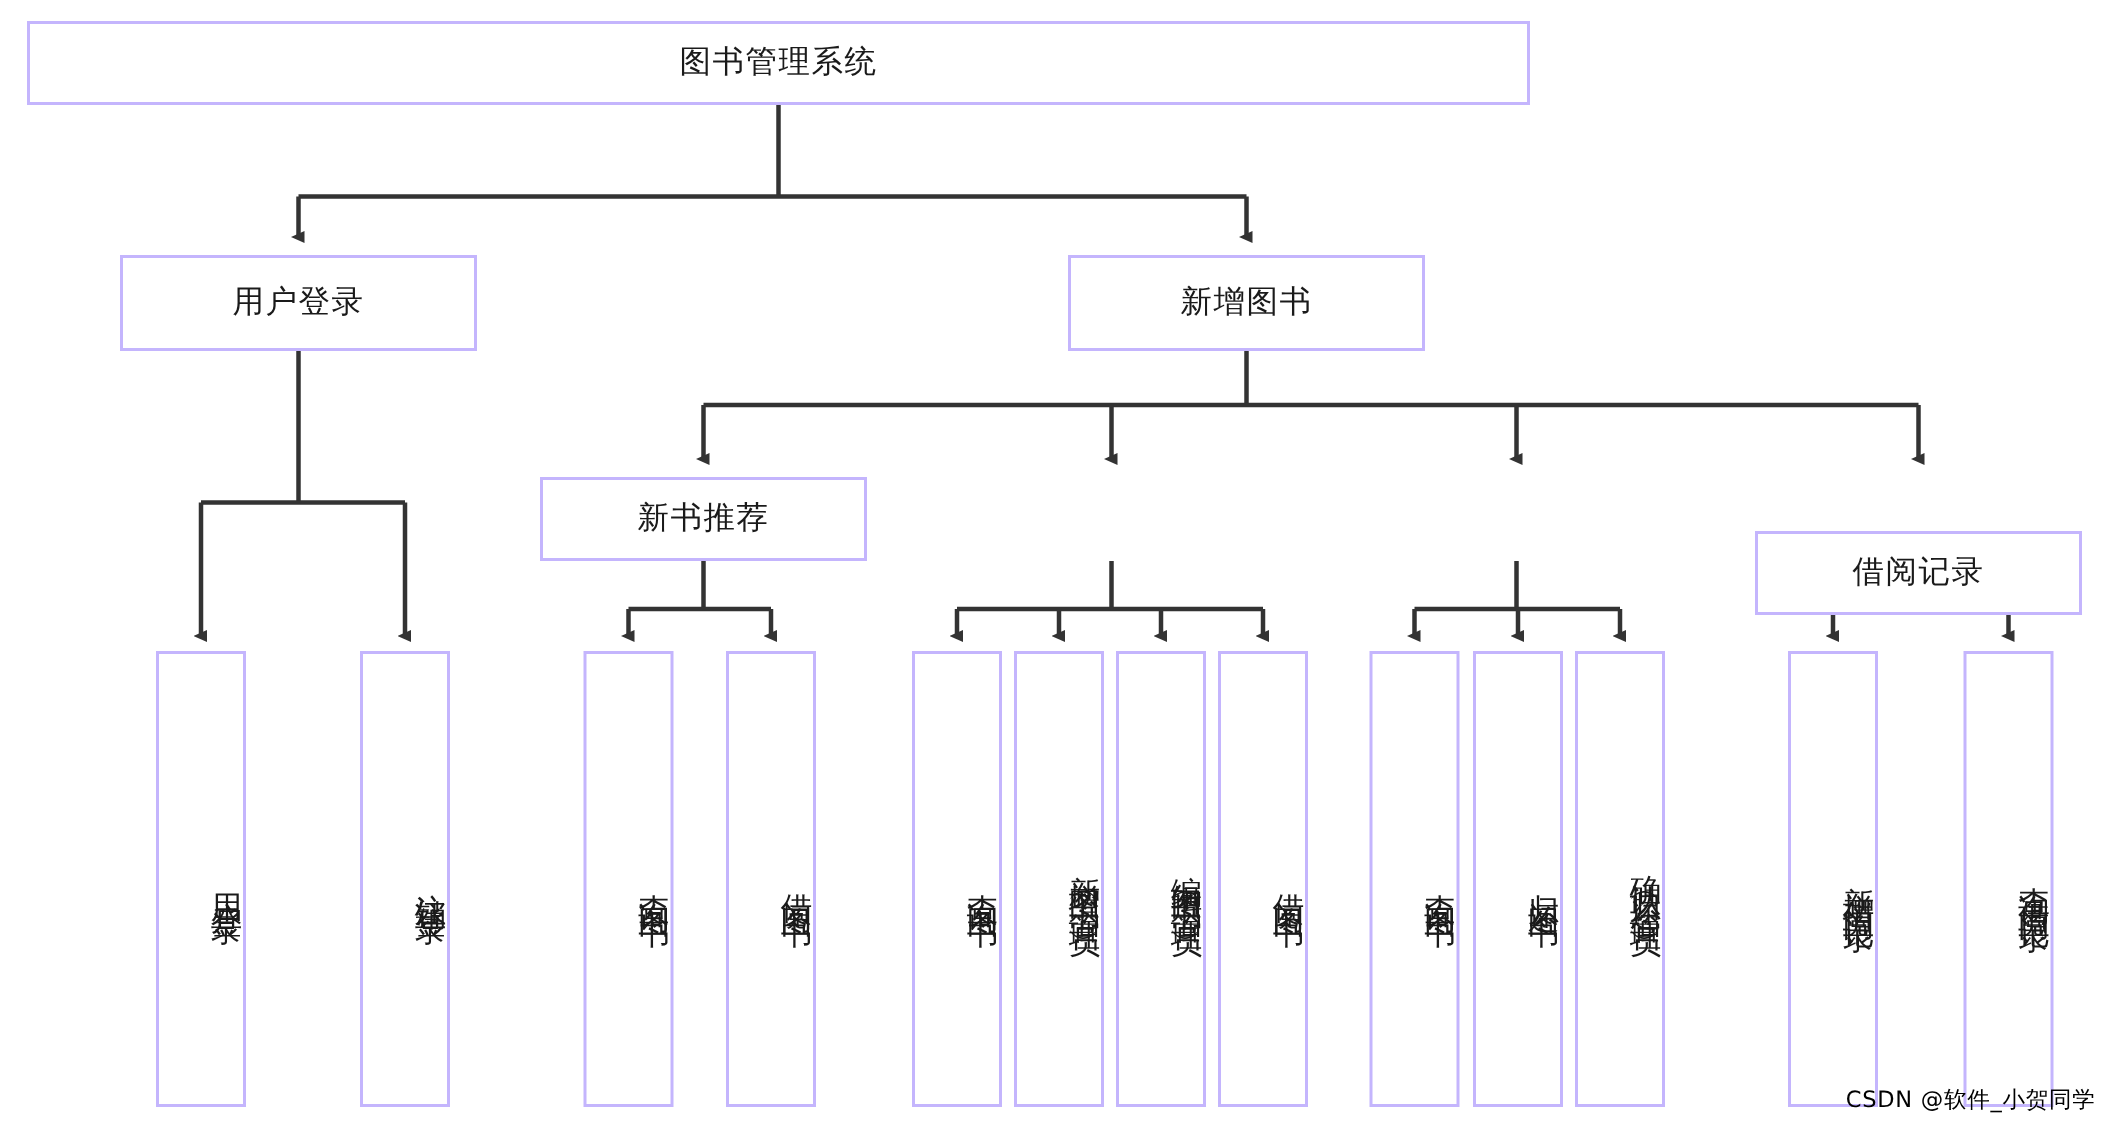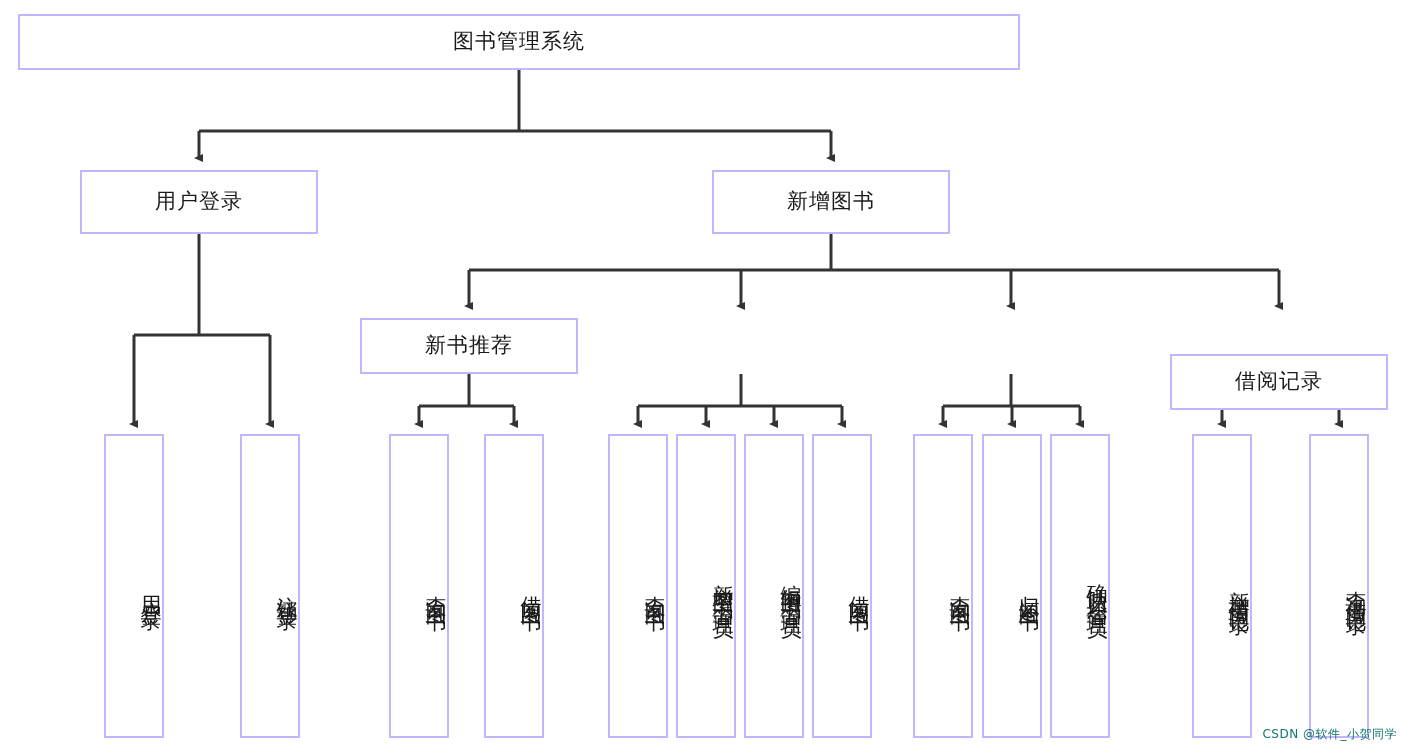--- a/index.html
+++ b/index.html
@@ -51,22 +51,22 @@
   }
   .node.v span {
     display: block;
     writing-mode: vertical-rl;
     text-orientation: upright;
   }
   #watermark {
     position: absolute;
     right: 8px;
     bottom: 4px;
-    font-size: 12px;
-    color: #0f766e;
+    font-size: 15px;
+    color: #000000;
     letter-spacing: 0.5px;
     white-space: nowrap;
     pointer-events: none;
   }
 </style>
 </head>
 <body>
 
 <div id="canvas">
 

